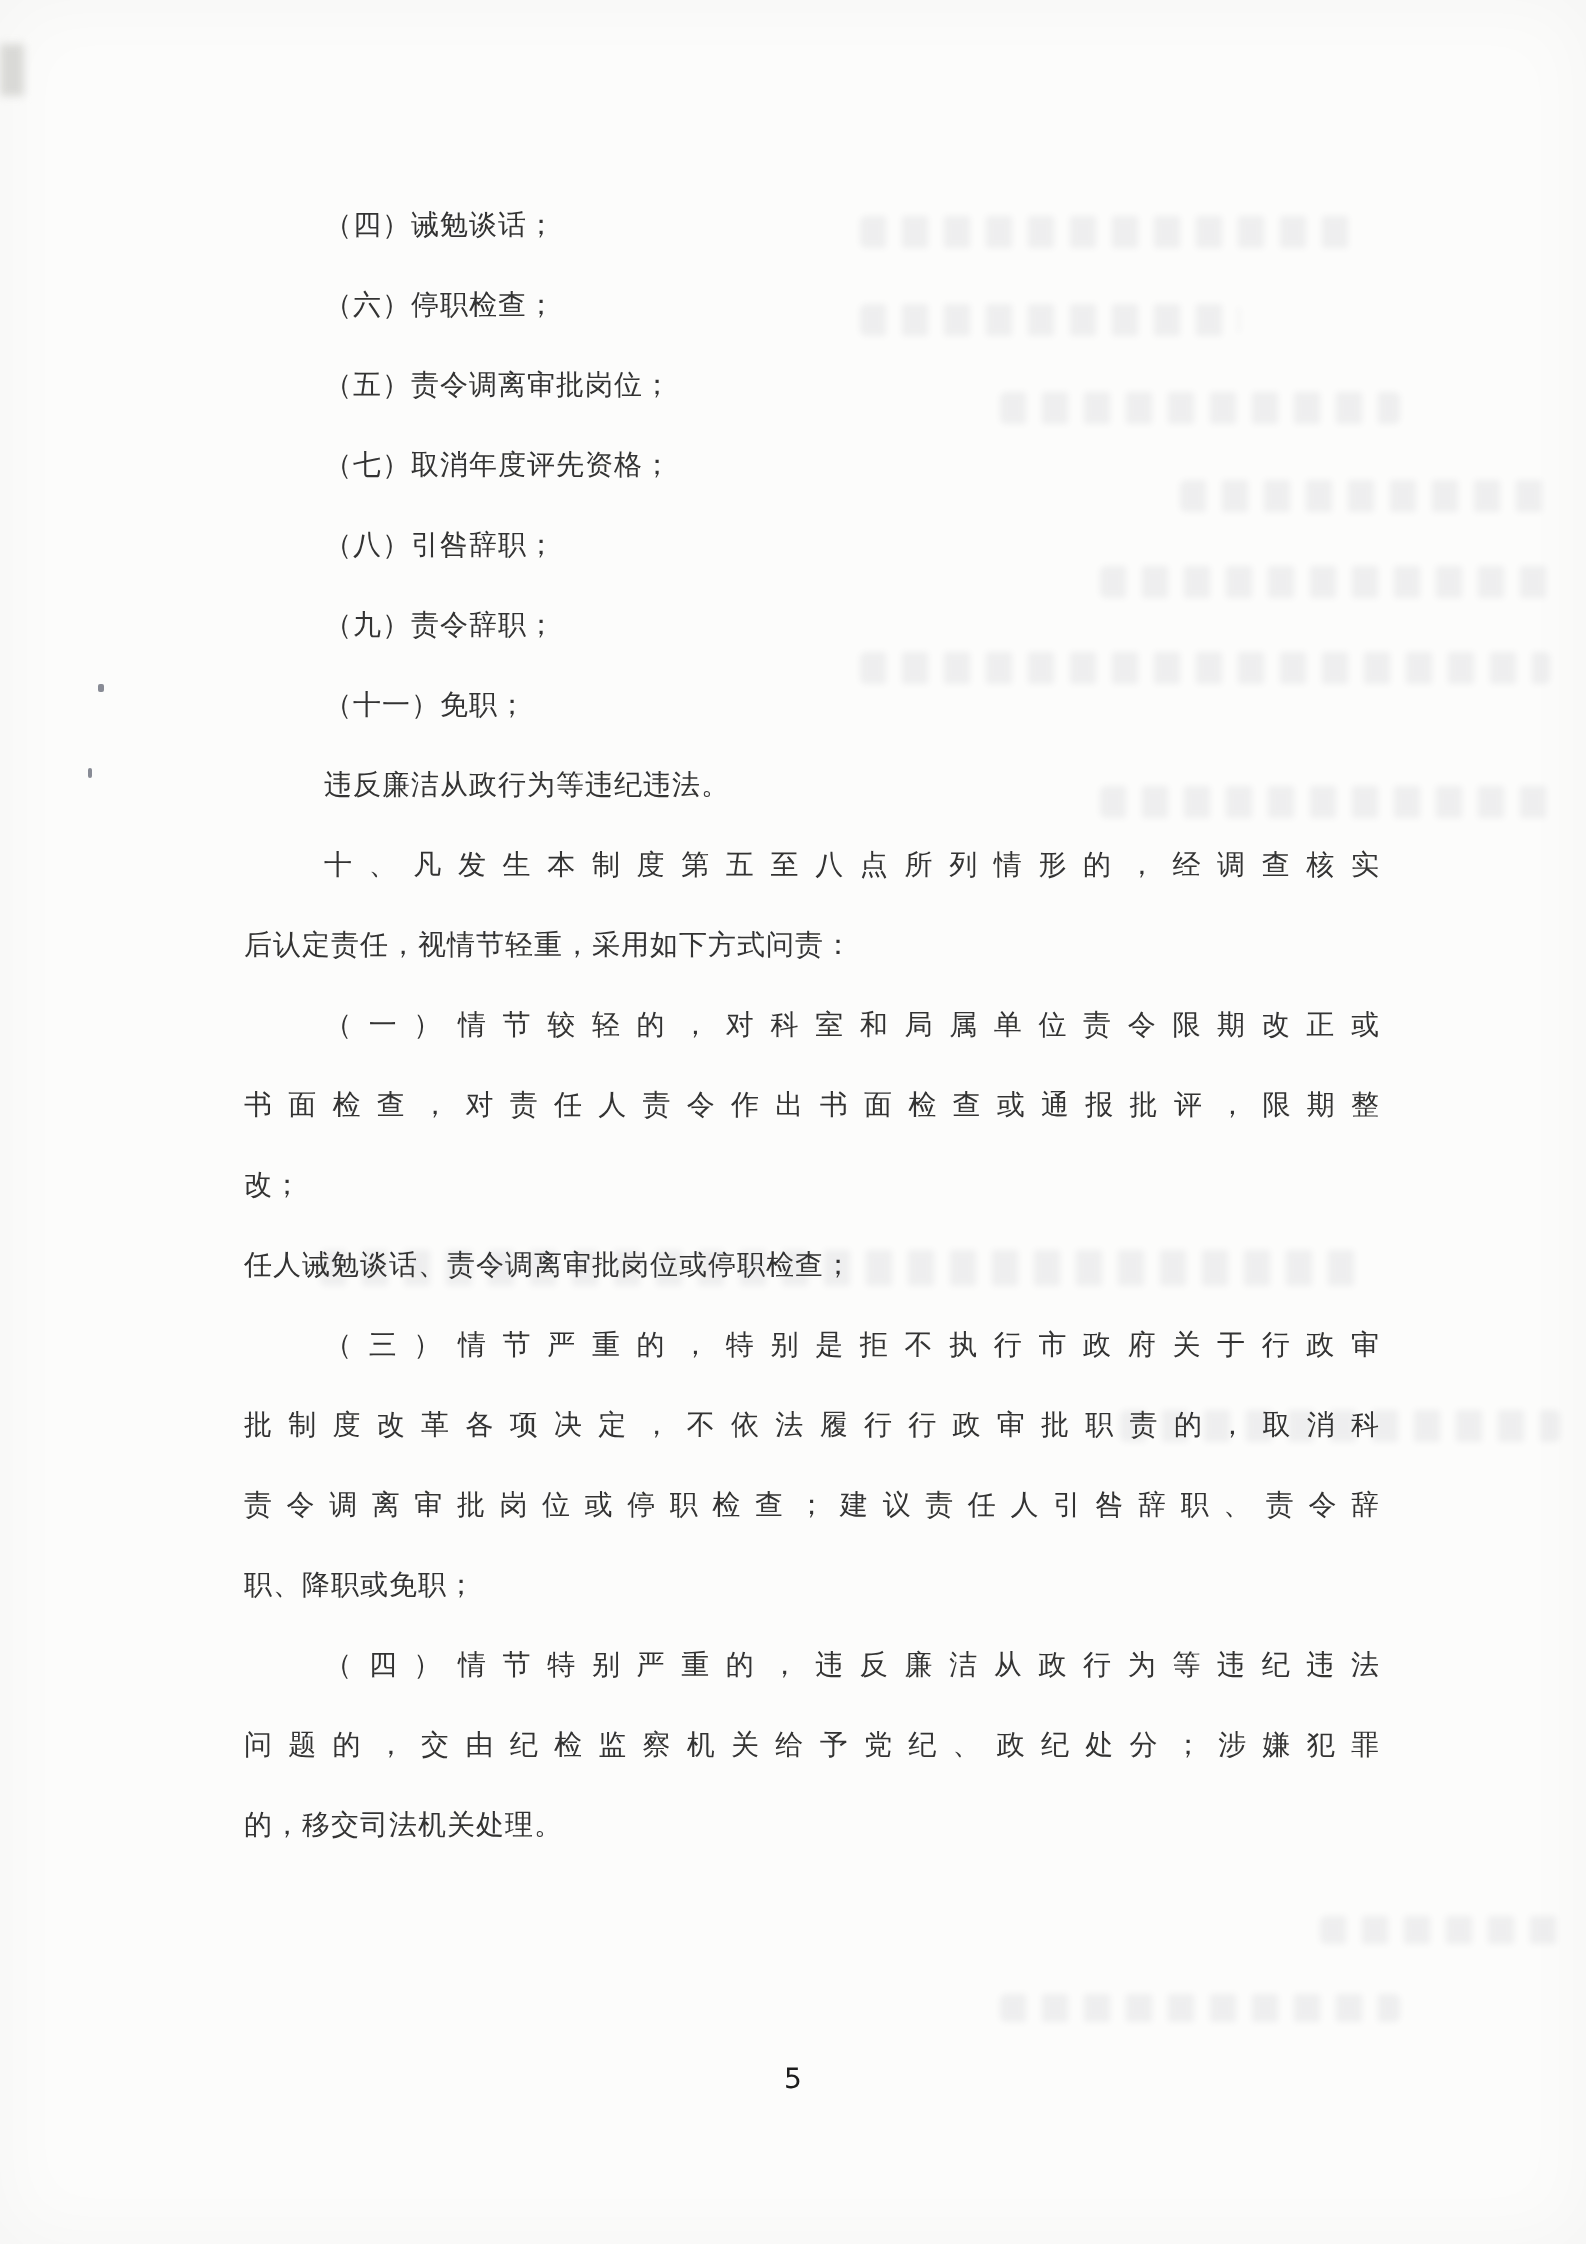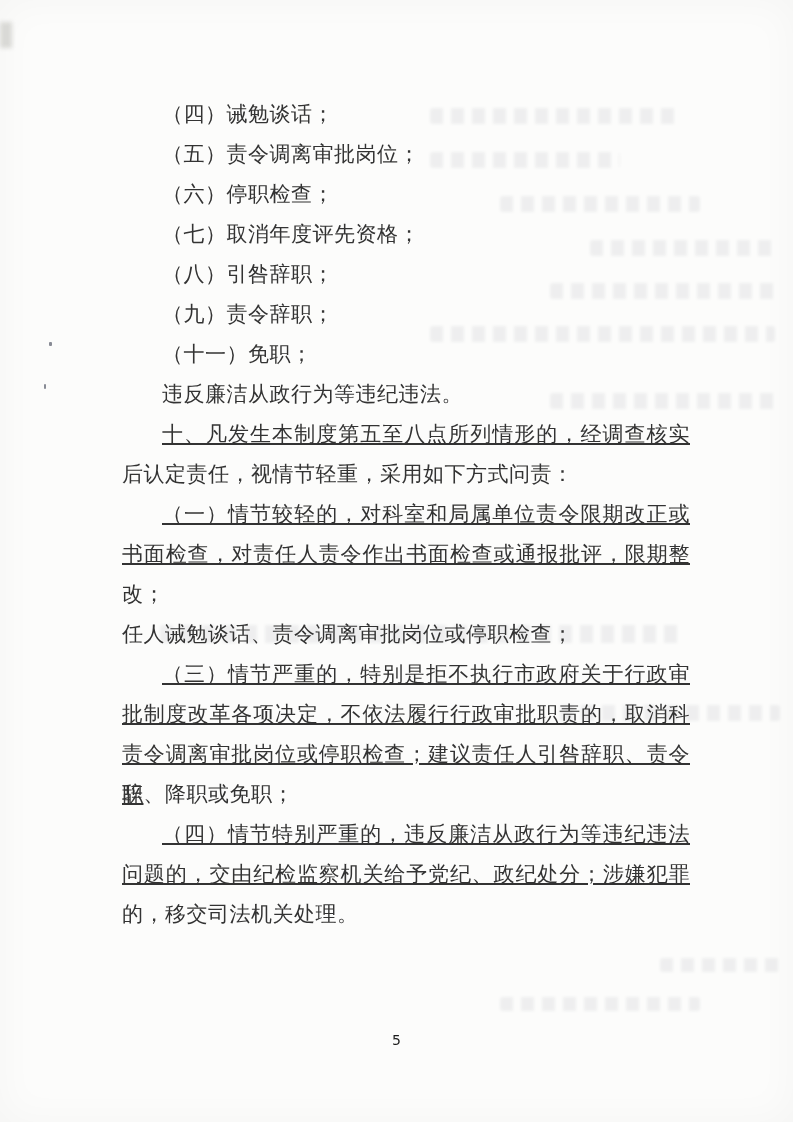--- a/index.html
+++ b/index.html
@@ -14,35 +14,34 @@
     background: #fcfcfb;
     overflow: hidden;
     box-shadow: inset 0 0 40px rgba(0,0,0,0.03);
     font-family: "Liberation Serif", "DejaVu Serif", serif;
   }
   .content {
     position: absolute;
     left: 122px;
     top: 94px;
     width: 568px;
-    font-size: 21px;
+    font-size: 14px;
     line-height: 40px;
     color: #333333;
     letter-spacing: 0.5px;
   }
   .paragraph { margin: 0; padding: 0; }
   .line {
     height: 40px;
     overflow: visible;
     text-align: left;
   }
   .line.full {
     text-align: justify;
     text-align-last: justify;
-    text-decoration: underline;
   }
   .line.indent {
     text-indent: 40px;
   }
   .page-number {
     position: absolute;
     top: 1030px;
     left: 0;
     width: 100%;
     text-align: center;
@@ -99,24 +98,24 @@
   <div class="smudge" style="left:160px; top:625px; width:520px; height:18px;"></div>
   <div class="smudge" style="left:560px; top:705px; width:220px;"></div>
   <div class="smudge" style="left:660px; top:958px; width:120px; height:14px;"></div>
   <div class="smudge" style="left:500px; top:997px; width:200px; height:14px;"></div>
 
   <div class="content">
       <div class="paragraph">
         <div class="line indent">（四）诫勉谈话；</div>
       </div>
       <div class="paragraph">
-        <div class="line indent">（五）责令调离审批岗位；</div>
+        <div class="line indent">（六）停职检查；</div>
       </div>
       <div class="paragraph">
-        <div class="line indent">（六）停职检查；</div>
+        <div class="line indent">（五）责令调离审批岗位；</div>
       </div>
       <div class="paragraph">
         <div class="line indent">（七）取消年度评先资格；</div>
       </div>
       <div class="paragraph">
         <div class="line indent">（八）引咎辞职；</div>
       </div>
       <div class="paragraph">
         <div class="line indent">（九）责令辞职；</div>
       </div>

